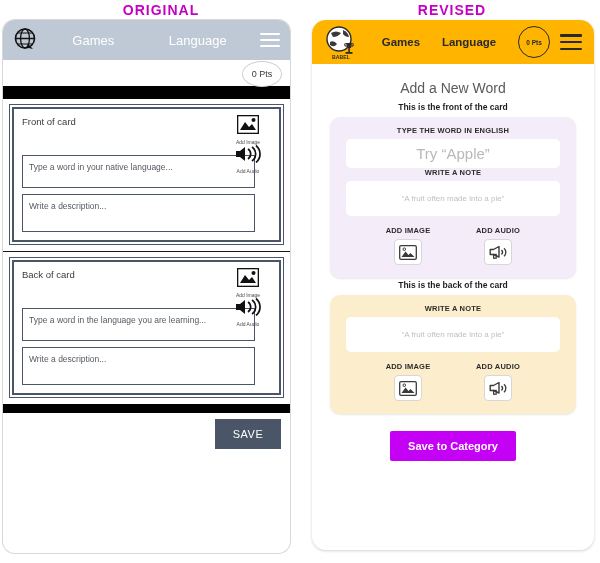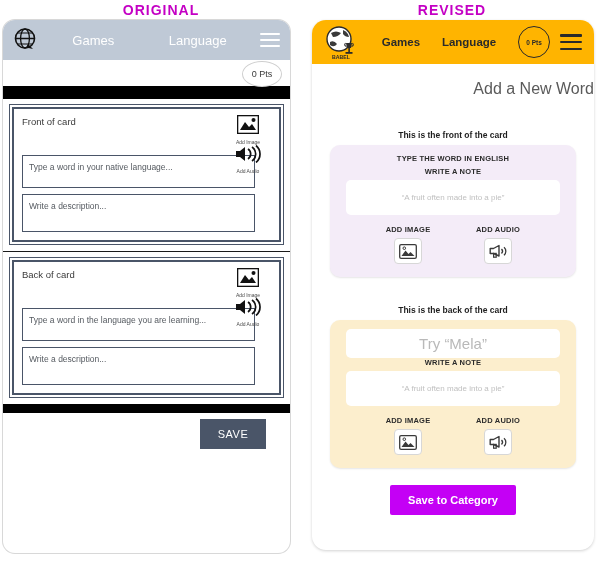--- a/index.html
+++ b/index.html
@@ -125,21 +125,21 @@
   #orig-b1{margin-top:28px;height:33px;}
   #orig-b2{height:38px;}
 
   #orig-savebar{
     background:#ffffff;
     height:43px;
     position:relative;
   }
   #orig-save-btn{
     position:absolute;
-    right:24px;top:6px;
+    right:9px;top:6px;
     width:66px;height:30px;
     background:#4a5568;
     color:#ffffff;
     font-size:11px;
     letter-spacing:.5px;
     display:flex;align-items:center;justify-content:center;
   }
 
   
   #panel-revised{
@@ -183,31 +183,31 @@
     margin-right:10px;
   }
   #rev-hamburger{
     width:22px;height:16px;
     display:flex;flex-direction:column;justify-content:space-between;
     flex:0 0 22px;
   }
   #rev-hamburger i{display:block;height:2.5px;background:#2a2a2a;border-radius:1px;}
 
   #rev-page-title{
-    text-align:right;
-    font-size:16px;
+    text-align:center;
+    font-size:14px;
     color:#5a5a5a;
     padding:16px 0 4px 0;
   }
   .rev-section-label{
     text-align:center;
     font-size:8.5px;
     font-weight:bold;
     color:#1f1f1f;
-    margin:28px 0 5px 0;
+    margin:2px 0 5px 0;
   }
   .rev-card{
     margin:0 18px;
     border-radius:10px;
     padding:9px 16px 13px 16px;
     box-sizing:border-box;
     box-shadow:0 1px 2px rgba(0,0,0,.10);
   }
   #rev-card-front{background:#f4ecf8;}
   #rev-card-back{background:#fceecd;}
@@ -406,20 +406,21 @@
         <i></i>
         <i></i>
       </span>
   </div>
 
   <div id="rev-page-title">Add a New Word</div>
 
   <div class="rev-section-label">This is the front of the card</div>
   <div class="rev-card" id="rev-card-front">
     <div class="rev-field-label">TYPE THE WORD IN ENGLISH</div>
+    <div class="rev-word-input">Try “Apple”</div>
     <div class="rev-field-label sp">WRITE A NOTE</div>
     <div class="rev-note-input">“A fruit often made into a pie”</div>
     <div class="rev-media-row">
       <div class="rev-media">
         <span class="mlabel">ADD IMAGE</span>
         <div class="rev-media-btn">
           <svg viewBox="0 0 18 15" width="18" height="15">
             <rect x="0.7" y="0.7" width="16.6" height="13.6" rx="1.4" fill="none" stroke="#3a3a3a" stroke-width="1.3"></rect>
             <path d="M2.5 12 L6.5 6.5 L9.5 10 L11.5 8 L15.5 12 Z" fill="#3a3a3a"></path>
             <circle cx="5.3" cy="4.2" r="1.3" fill="none" stroke="#3a3a3a" stroke-width="1"></circle>
@@ -435,21 +436,20 @@
             <path d="M12.5 5 A3.2 3.2 0 0 1 12.5 9.5" fill="none" stroke="#3a3a3a" stroke-width="1.3"></path>
             <path d="M15 3.2 A5.4 5.4 0 0 1 15 11.3" fill="none" stroke="#3a3a3a" stroke-width="1.3"></path>
           </svg>
         </div>
       </div>
     </div>
   </div>
 
   <div class="rev-section-label">This is the back of the card</div>
   <div class="rev-card" id="rev-card-back">
-    <div class="rev-word-input">Try “Mela”</div>
     <div class="rev-field-label sp">WRITE A NOTE</div>
     <div class="rev-note-input">“A fruit often made into a pie”</div>
     <div class="rev-media-row">
       <div class="rev-media">
         <span class="mlabel">ADD IMAGE</span>
         <div class="rev-media-btn">
           <svg viewBox="0 0 18 15" width="18" height="15">
             <rect x="0.7" y="0.7" width="16.6" height="13.6" rx="1.4" fill="none" stroke="#3a3a3a" stroke-width="1.3"></rect>
             <path d="M2.5 12 L6.5 6.5 L9.5 10 L11.5 8 L15.5 12 Z" fill="#3a3a3a"></path>
             <circle cx="5.3" cy="4.2" r="1.3" fill="none" stroke="#3a3a3a" stroke-width="1"></circle>

